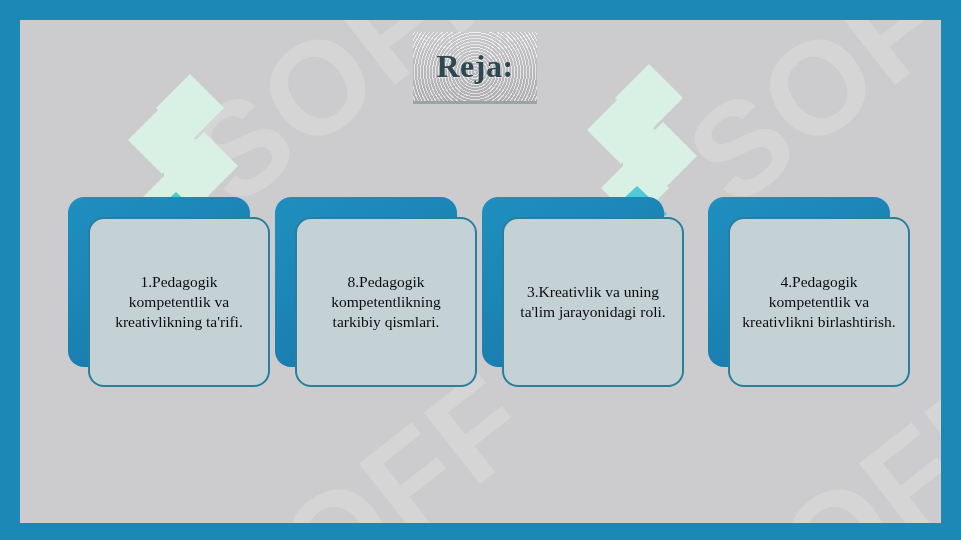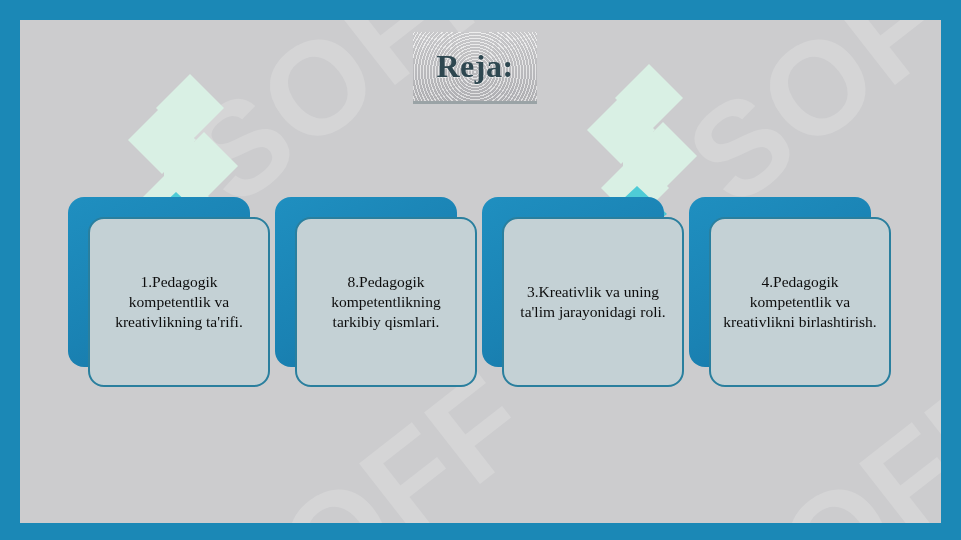--- a/index.html
+++ b/index.html
@@ -183,21 +183,21 @@
         </div>
       </div>
 
       <div class="card-wrap" style="left:462px; top:177px;">
         <div class="card-back"></div>
         <div class="card-front">
           <span class="card-text">3.Kreativlik va uning ta'lim jarayonidagi roli.</span>
         </div>
       </div>
 
-      <div class="card-wrap" style="left:669px; top:177px;">
+      <div class="card-wrap" style="left:688px; top:177px;">
         <div class="card-back"></div>
         <div class="card-front">
           <span class="card-text">4.Pedagogik kompetentlik va kreativlikni birlashtirish.</span>
         </div>
       </div>
 
     </div>
 
   </div>
 </div>

